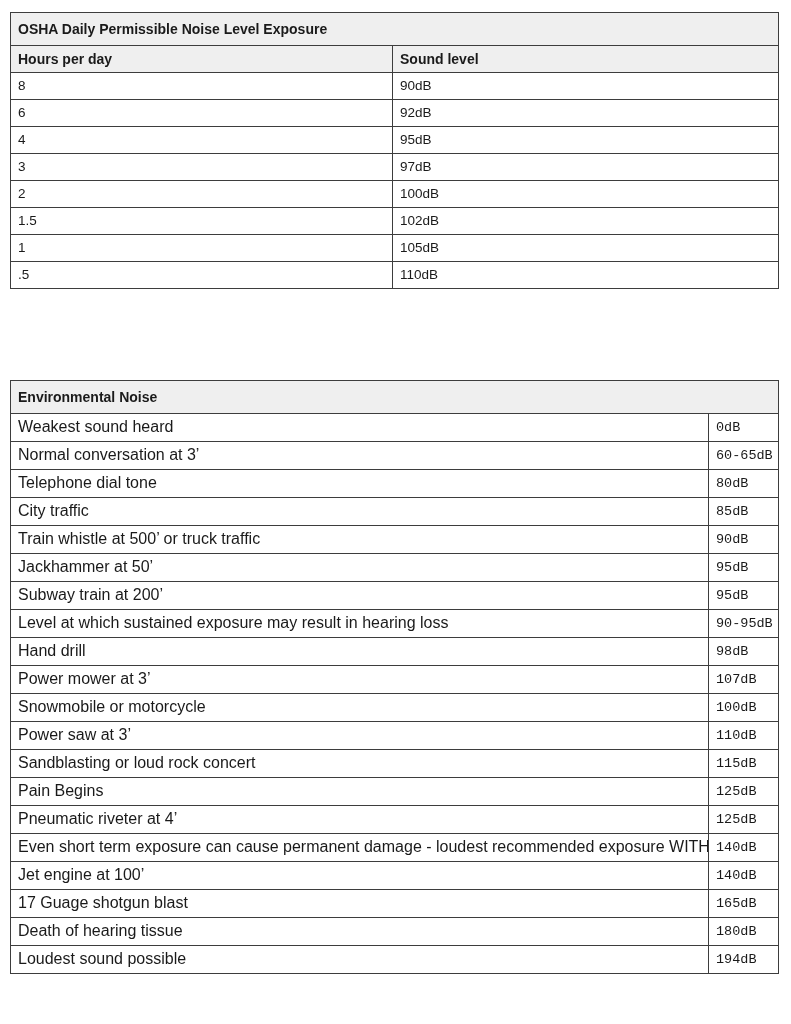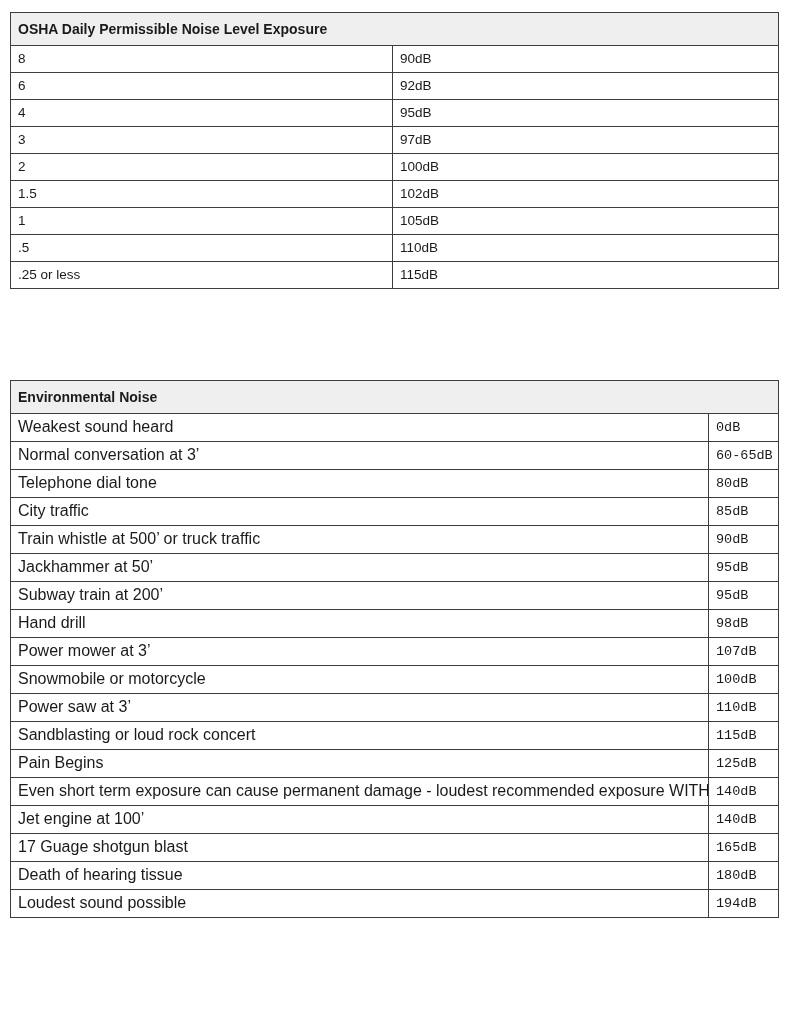--- a/index.html
+++ b/index.html
@@ -86,20 +86,24 @@
   <div class="tbl-wrap" id="table-osha-wrap">
     <table class="noise" id="table-osha">
       <colgroup>
         <col class="c-hours">
         <col class="c-level">
       </colgroup>
       <thead>
         <tr class="title-row">
           <th colspan="2">OSHA Daily Permissible Noise Level Exposure</th>
         </tr>
+        <tr class="colhead-row">
+          <th>Hours per day</th>
+          <th>Sound level</th>
+        </tr>
       </thead>
       <tbody id="osha-body">
           <tr>
             <td class="hours">8</td>
             <td class="level">90dB</td>
           </tr>
           <tr>
             <td class="hours">6</td>
             <td class="level">92dB</td>
           </tr>
@@ -119,24 +123,20 @@
             <td class="hours">1.5</td>
             <td class="level">102dB</td>
           </tr>
           <tr>
             <td class="hours">1</td>
             <td class="level">105dB</td>
           </tr>
           <tr>
             <td class="hours">.5</td>
             <td class="level">110dB</td>
-          </tr>
-          <tr>
-            <td class="hours">.25 or less</td>
-            <td class="level">115dB</td>
           </tr>
         </tbody>
     </table>
   </div>
 
   <div class="tbl-wrap" id="table-env-wrap">
     <table class="noise" id="table-env">
       <colgroup>
         <col class="c-desc">
         <col class="c-db">
@@ -169,20 +169,24 @@
           </tr>
           <tr>
             <td class="desc">Jackhammer at 50’</td>
             <td class="db">95dB</td>
           </tr>
           <tr>
             <td class="desc">Subway train at 200’</td>
             <td class="db">95dB</td>
           </tr>
           <tr>
+            <td class="desc">Level at which sustained exposure may result in hearing loss</td>
+            <td class="db">90-95dB</td>
+          </tr>
+          <tr>
             <td class="desc">Hand drill</td>
             <td class="db">98dB</td>
           </tr>
           <tr>
             <td class="desc">Power mower at 3’</td>
             <td class="db">107dB</td>
           </tr>
           <tr>
             <td class="desc">Snowmobile or motorcycle</td>
             <td class="db">100dB</td>
@@ -190,20 +194,24 @@
           <tr>
             <td class="desc">Power saw at 3’</td>
             <td class="db">110dB</td>
           </tr>
           <tr>
             <td class="desc">Sandblasting or loud rock concert</td>
             <td class="db">115dB</td>
           </tr>
           <tr>
             <td class="desc">Pain Begins</td>
+            <td class="db">125dB</td>
+          </tr>
+          <tr>
+            <td class="desc">Pneumatic riveter at 4’</td>
             <td class="db">125dB</td>
           </tr>
           <tr>
             <td class="desc">Even short term exposure can cause permanent damage - loudest recommended exposure WITH hearing protection</td>
             <td class="db">140dB</td>
           </tr>
           <tr>
             <td class="desc">Jet engine at 100’</td>
             <td class="db">140dB</td>
           </tr>

